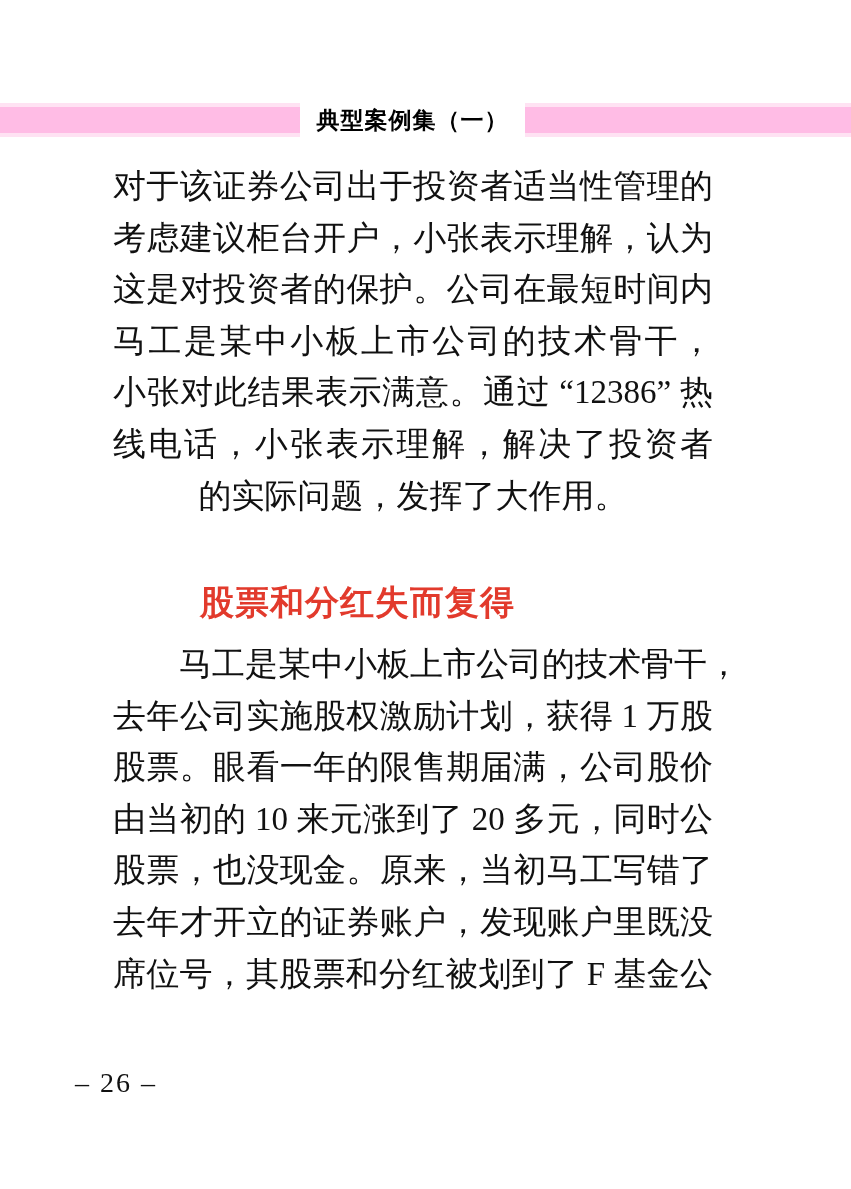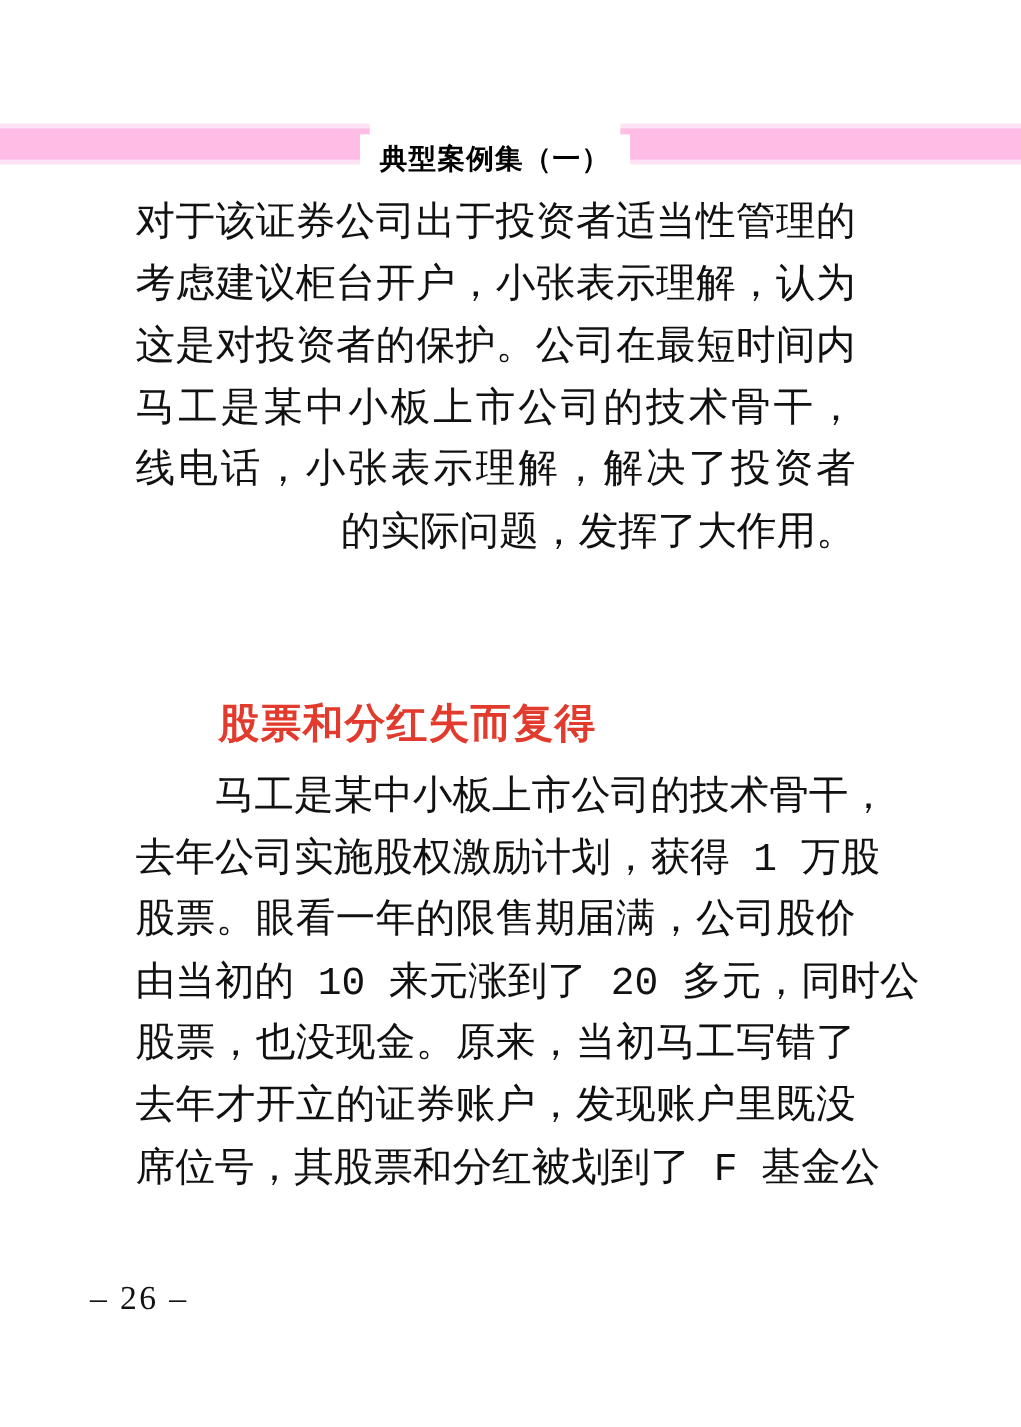--- a/index.html
+++ b/index.html
@@ -25,49 +25,47 @@
     position: absolute;
     top: 100px; left: 300px; width: 225px; height: 40px;
     display: flex; align-items: center; justify-content: center;
     background: #ffffff;
     font-family: "Liberation Serif", "DejaVu Serif", serif;
     font-weight: bold;
     font-size: 23px;
     letter-spacing: 1px;
     color: #000000;
     white-space: nowrap;
-    margin-top: 12px;
   }
 
   
   .para {
     position: absolute;
     left: 113px; width: 600px;
     font-size: 33px;
     line-height: 51.6px;
     color: #111111;
-    font-family: Liberation Mono, monospace;
   }
   .para .line {
     text-align: justify;
     text-align-last: justify;
     white-space: nowrap;
   }
   .para .line.last {
     text-align-last: auto;
-    text-align: right;
+    text-align: center;
   }
   .para .line.indent { padding-left: 66px; }
   #para1 { top: 161px; }
   #para2 { top: 639px; }
 
   .section-heading {
     position: absolute;
-    top: 583px; left: 182px;
-    font-family: Liberation Sans, sans-serif;
+    top: 583px; left: 200px;
+    font-family: Liberation Serif, serif;
     font-weight: bold;
     font-size: 34px;
     line-height: 40px;
     color: #e23a2c;
     letter-spacing: 1px;
     white-space: nowrap;
   }
 
   
   .page-number {
@@ -85,20 +83,21 @@
 
 <div class="header-bar left"></div>
 <div class="header-bar right"></div>
 <div class="header-title">典型案例集（一）</div>
 
 <div class="para" id="para1">
   <div class="line">对于该证券公司出于投资者适当性管理的</div>
   <div class="line">考虑建议柜台开户，小张表示理解，认为</div>
   <div class="line">这是对投资者的保护。公司在最短时间内</div>
   <div class="line">马工是某中小板上市公司的技术骨干，</div>
+  <div class="line">小张对此结果表示满意。通过 “12386” 热</div>
   <div class="line">线电话，小张表示理解，解决了投资者</div>
   <div class="line last">的实际问题，发挥了大作用。</div>
 </div>
 
 <div class="section-heading">股票和分红失而复得</div>
 
 <div class="para" id="para2">
   <div class="line indent">马工是某中小板上市公司的技术骨干，</div>
   <div class="line">去年公司实施股权激励计划，获得 1 万股</div>
   <div class="line">股票。眼看一年的限售期届满，公司股价</div>

